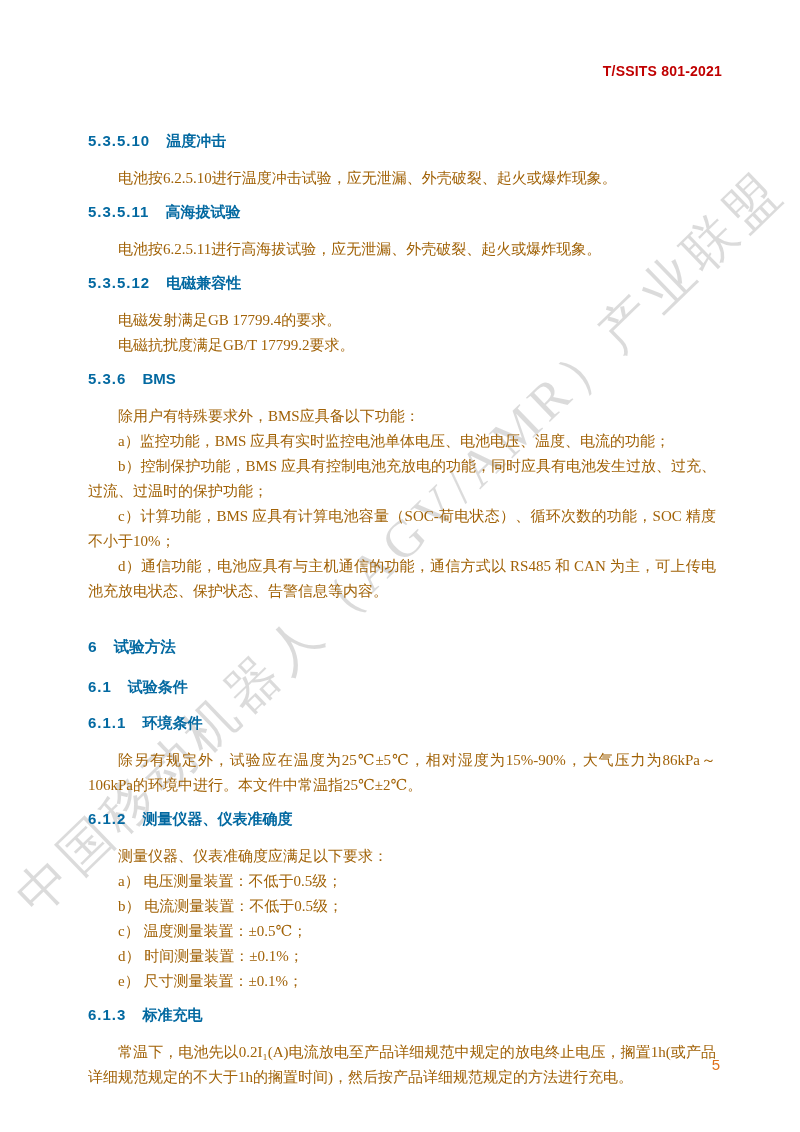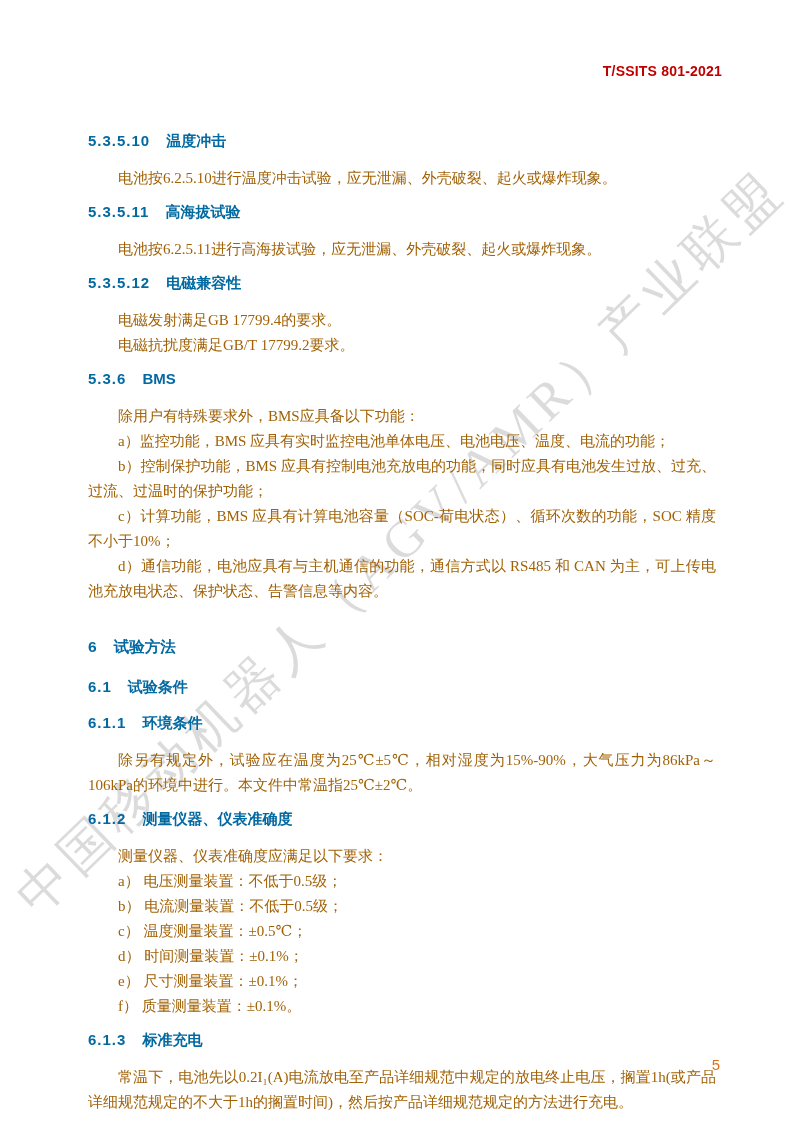--- a/index.html
+++ b/index.html
@@ -119,21 +119,20 @@
       <div class="heading level-2"><span class="h-num">6.1</span><span class="h-title">试验条件</span></div>
       <div class="heading level-3"><span class="h-num">6.1.1</span><span class="h-title">环境条件</span></div>
       <p class="para">除另有规定外，试验应在温度为25℃±5℃，相对湿度为15%-90%，大气压力为86kPa～106kPa的环境中进行。本文件中常温指25℃±2℃。</p>
       <div class="heading level-3"><span class="h-num">6.1.2</span><span class="h-title">测量仪器、仪表准确度</span></div>
       <p class="para">测量仪器、仪表准确度应满足以下要求：</p>
       <p class="para">a） 电压测量装置：不低于0.5级；</p>
       <p class="para">b） 电流测量装置：不低于0.5级；</p>
       <p class="para">c） 温度测量装置：±0.5℃；</p>
       <p class="para">d） 时间测量装置：±0.1%；</p>
       <p class="para">e） 尺寸测量装置：±0.1%；</p>
-      <p class="para">f） 质量测量装置：±0.1%。</p>
       <div class="heading level-3"><span class="h-num">6.1.3</span><span class="h-title">标准充电</span></div>
       <p class="para">常温下，电池先以0.2I₁(A)电流放电至产品详细规范中规定的放电终止电压，搁置1h(或产品详细规范规定的不大于1h的搁置时间)，然后按产品详细规范规定的方法进行充电。</p>
     </main>
 
   <footer class="page-footer">
     <span class="page-num">5</span>
   </footer>
 
 </div>
 

